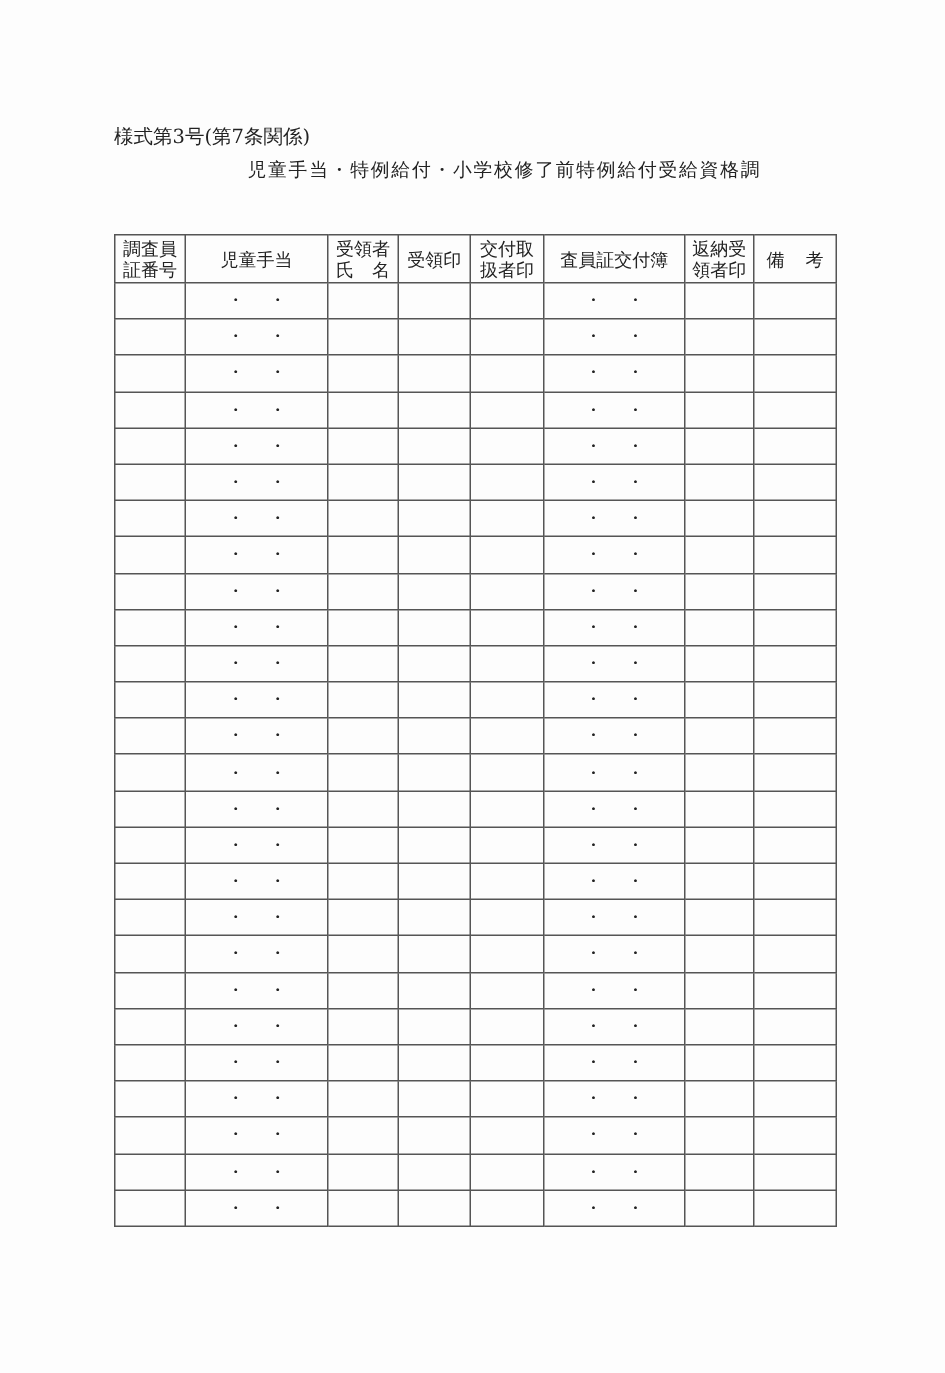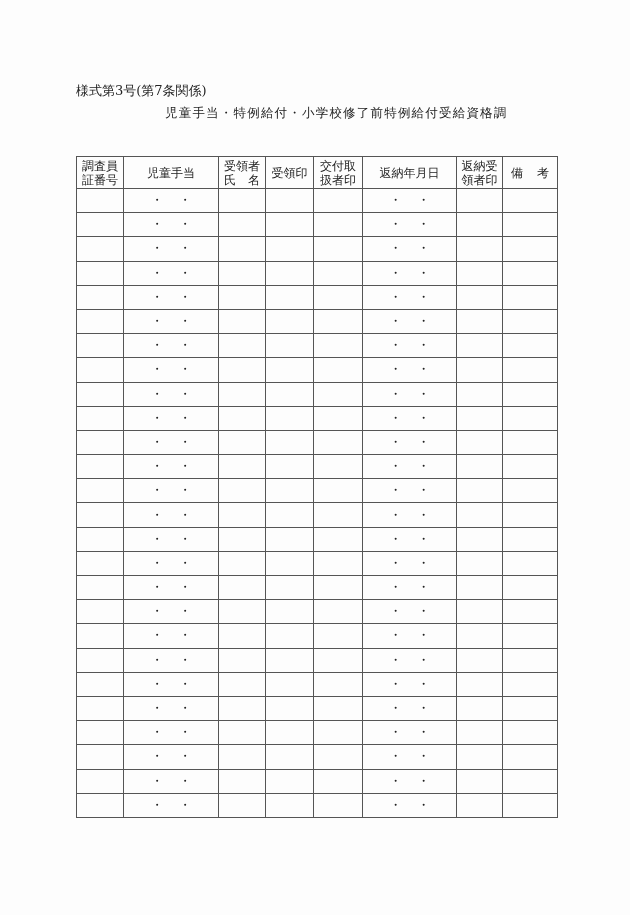--- a/index.html
+++ b/index.html
@@ -49,21 +49,21 @@
           <div>氏　名</div>
         </th>
       <th>
           <div>受領印</div>
         </th>
       <th>
           <div>交付取</div>
           <div>扱者印</div>
         </th>
       <th>
-          <div>返納年月日</div>
+          <div>査員証交付簿</div>
         </th>
       <th>
           <div>返納受</div>
           <div>領者印</div>
         </th>
       <th>
           <div class="biko">
             <span>備</span>
             <span>考</span>
           </div>

